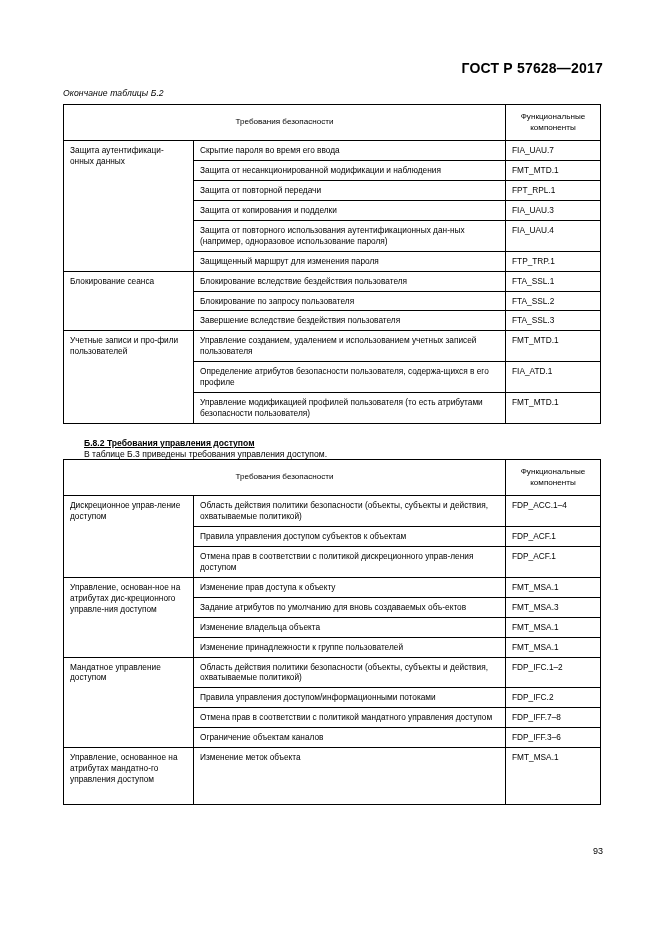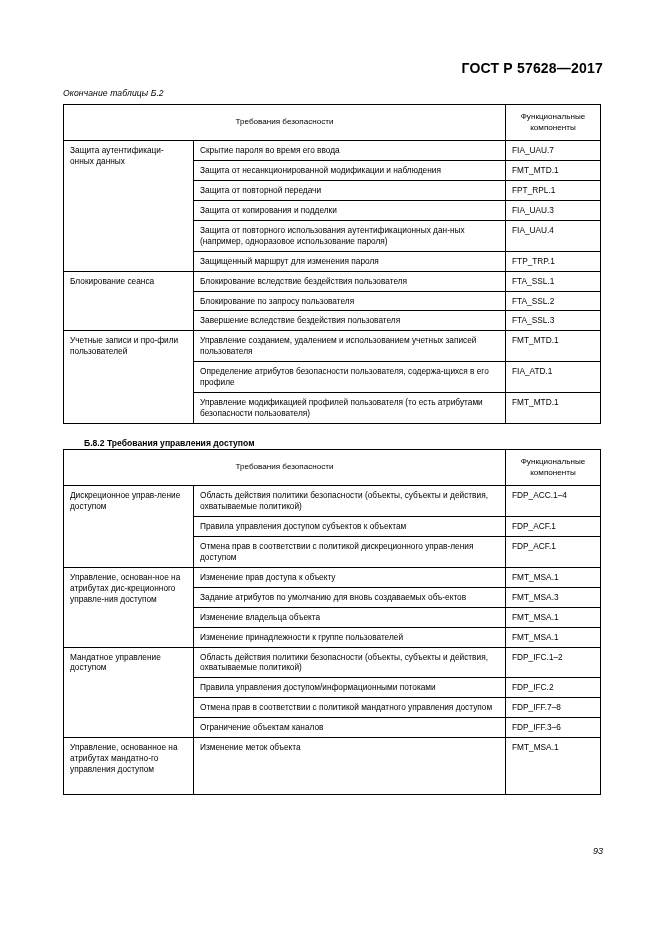--- a/index.html
+++ b/index.html
@@ -96,39 +96,39 @@
 
   
   .section-block {
     margin-top: 14px;
     margin-left: 21px;
   }
   .section-title {
     font-size: 8.6px;
     font-weight: bold;
     margin: 0 0 1px 0;
+    text-decoration: underline;
   }
   .section-text {
     font-size: 8.6px;
     margin: 0;
   }
 
   .table-caption {
     font-size: 8.6px;
     margin: 14px 0 5px 0;
   }
   .sp-word { letter-spacing: 2.3px; }
 
   
   .page-number {
     position: absolute;
     right: 58px;
     top: 846px;
     font-size: 9px;
-    font-style: italic;
   }
 </style>
 </head>
 <body>
 
 <div class="page">
 
   <div class="doc-header">ГОСТ Р 57628—2017</div>
 
   <div class="content">
@@ -201,20 +201,21 @@
         <tr>
           <td class="req">Управление модификацией профилей пользователя (то есть атрибутами безопасности пользователя)</td>
           <td class="comp">FMT_MTD.1</td>
         </tr>
 
       </tbody>
     </table>
 
     <div class="section-block">
       <p class="section-title">Б.8.2 Требования управления доступом</p>
+      <p class="section-text">В таблице Б.3 приведены требования управления доступом.</p>
     </div>
 
 
     <table class="gost">
       <colgroup>
         <col class="c-group">
           <col class="c-req">
           <col class="c-comp">
       </colgroup>
       <thead>

